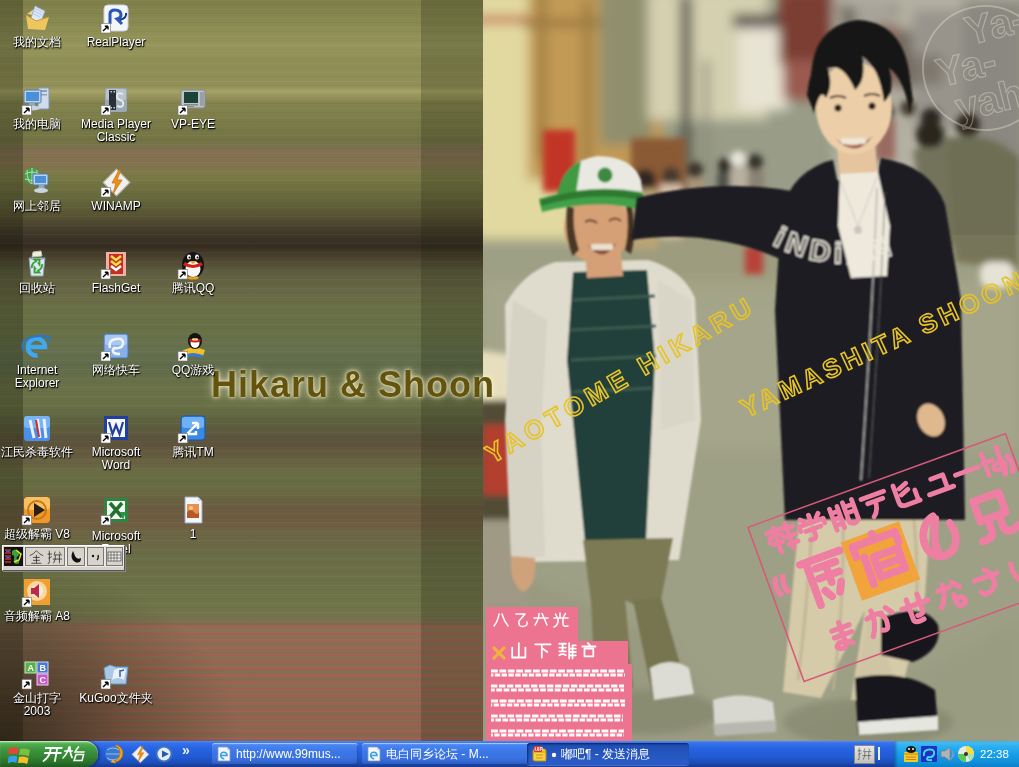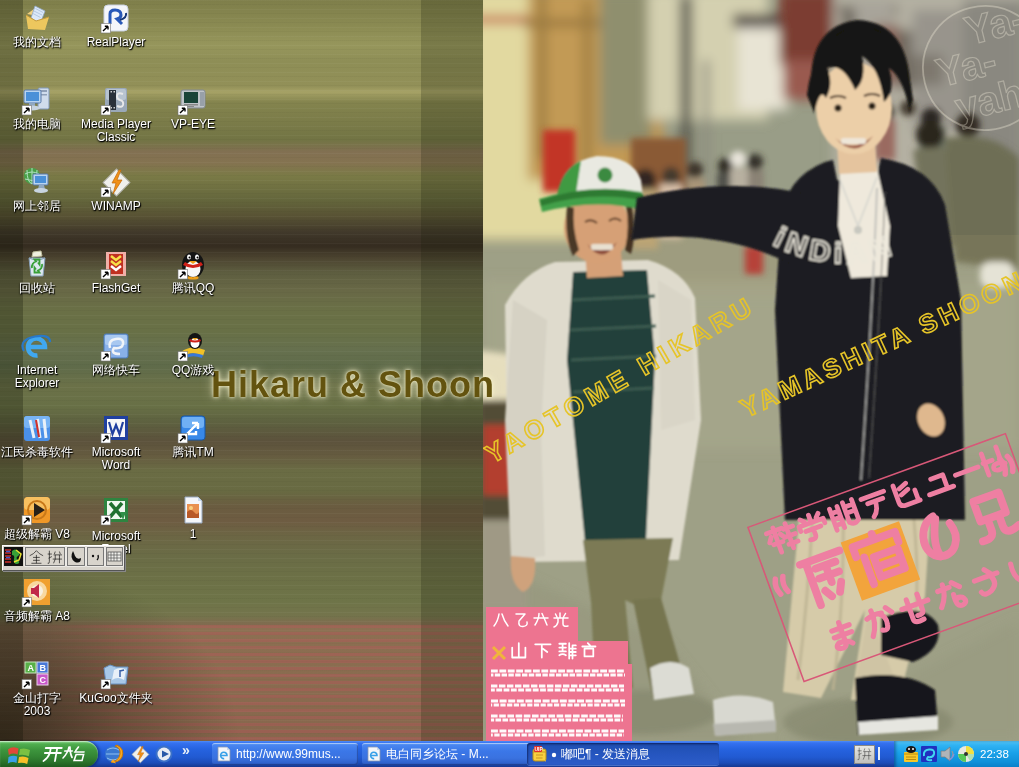--- a/index.html
+++ b/index.html
@@ -700,21 +700,21 @@
 background:linear-gradient(180deg,#71a7f8 0,#4a86f0 2px,#3b77e8 8px,#3a72e0 15px,#2f62cc 20px,#2a58ba 22px);
 box-shadow:inset 0 1px 0 rgba(255,255,255,.4),inset -1px -1px 1px rgba(0,0,40,.3)">
 <svg width="157" height="22">
         <g transform="translate(5,3)">
 <path d="M1 1 H10 L13 4 V15 H1 Z" fill="#f4f6fa" stroke="#8898b0" stroke-width="0.8"></path>
 <path d="M10 1 V4 H13 Z" fill="#c8d8ec"></path>
 <path d="M4 9.5 H10 A3.2 3.2 0 1 0 7.2 12.6" stroke="#38a0e8" stroke-width="1.6" fill="none"></path>
 </g>
 <text x="24" y="15" font-size="12" fill="#fff" font-family="Liberation Sans">电白同乡论坛 - M...</text>
       </svg></div>
-<div class="tbtn" style="position:absolute;left:527px;top:743px;width:192px;height:22px;border-radius:3px;
+<div class="tbtn" style="position:absolute;left:527px;top:743px;width:162px;height:22px;border-radius:3px;
 background:linear-gradient(180deg,#1a44a2 0,#2050b4 3px,#2656c0 12px,#2c5cc8 22px);
 box-shadow:inset 1px 1px 2px rgba(0,0,30,.5),0 1px 0 rgba(120,160,240,.5)">
 <svg width="162" height="22">
         <g transform="translate(6,3)">
 <rect x="0" y="3" width="13" height="12" rx="2" fill="#f8d040" stroke="#b89018"></rect>
 <path d="M0 6 H13 M3 9 H10 M3 12 H10" stroke="#c89820" stroke-width="1"></path>
 <rect x="1" y="0" width="8" height="6" rx="1" fill="#e03028"></rect>
 <text x="1.5" y="5" font-size="5" fill="#fff" font-family="Liberation Sans" font-weight="bold">UIP</text>
 <path d="M9 12 L13 16 L11 10 Z" fill="#f8d040"></path>
 </g>

